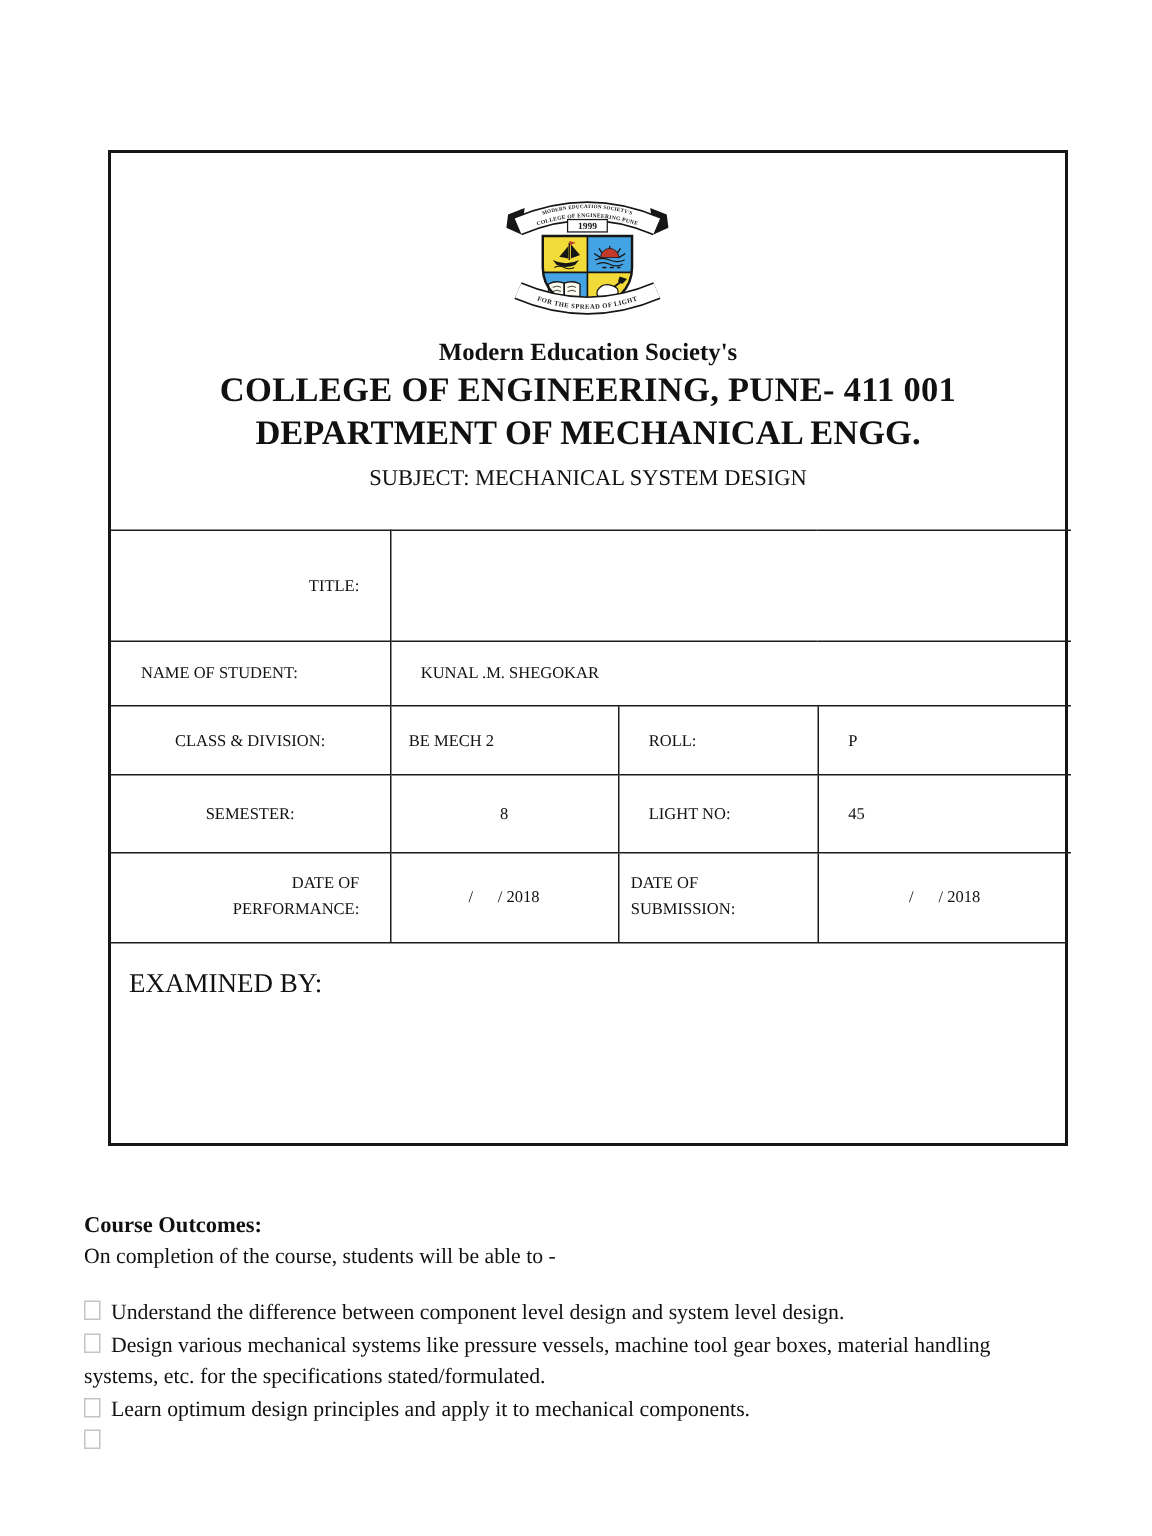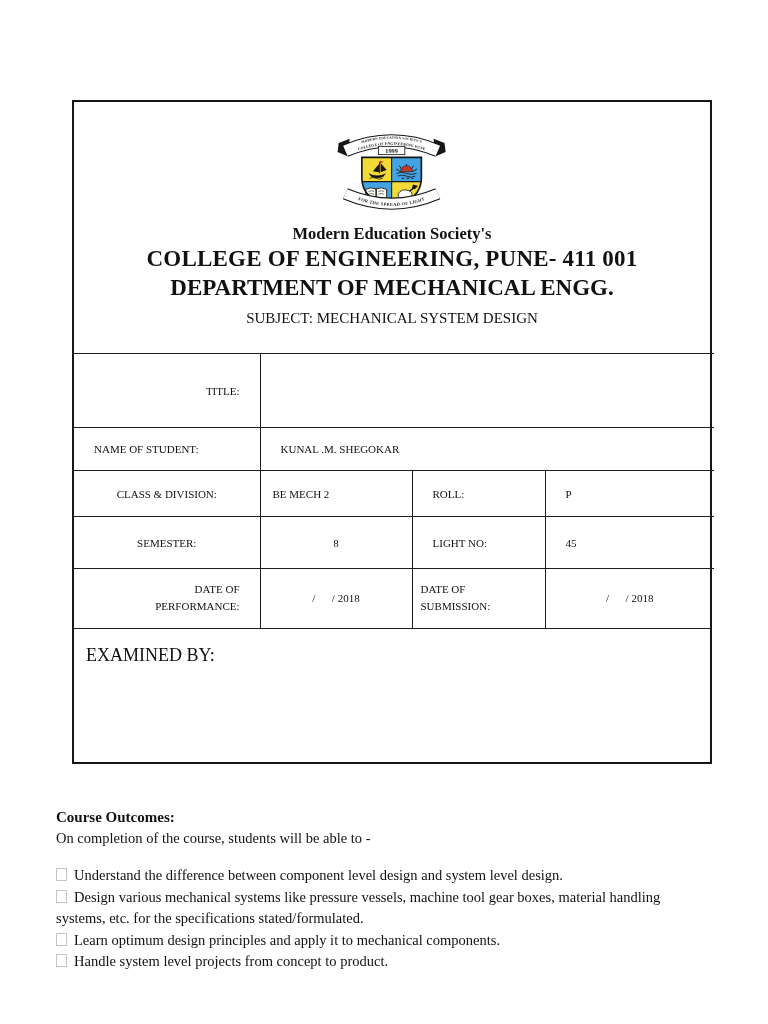--- a/index.html
+++ b/index.html
@@ -200,17 +200,17 @@
     <div class="examined-row">EXAMINED BY:</div>
   </div>
 
   <div class="outcomes">
     <div class="outcomes-heading">Course Outcomes:</div>
     <div class="outcomes-intro">On completion of the course, students will be able to -</div>
     <div class="outcomes-list">
       <div class="outcome-item"><span class="bullet-box"></span><span>Understand the difference between component level design and system level design.</span></div>
       <div class="outcome-item"><span class="bullet-box"></span><span>Design various mechanical systems like pressure vessels, machine tool gear boxes, material handling systems, etc. for the specifications stated/formulated.</span></div>
       <div class="outcome-item"><span class="bullet-box"></span><span>Learn optimum design principles and apply it to mechanical components.</span></div>
-      <div class="outcome-item"><span class="bullet-box"></span><span>Handle system level projects from concept to product.</span></div>
+      <div class="outcome-item"><span class="bullet-box"></span></div>
     </div>
   </div>
 
 </div>
 
 </body></html>

